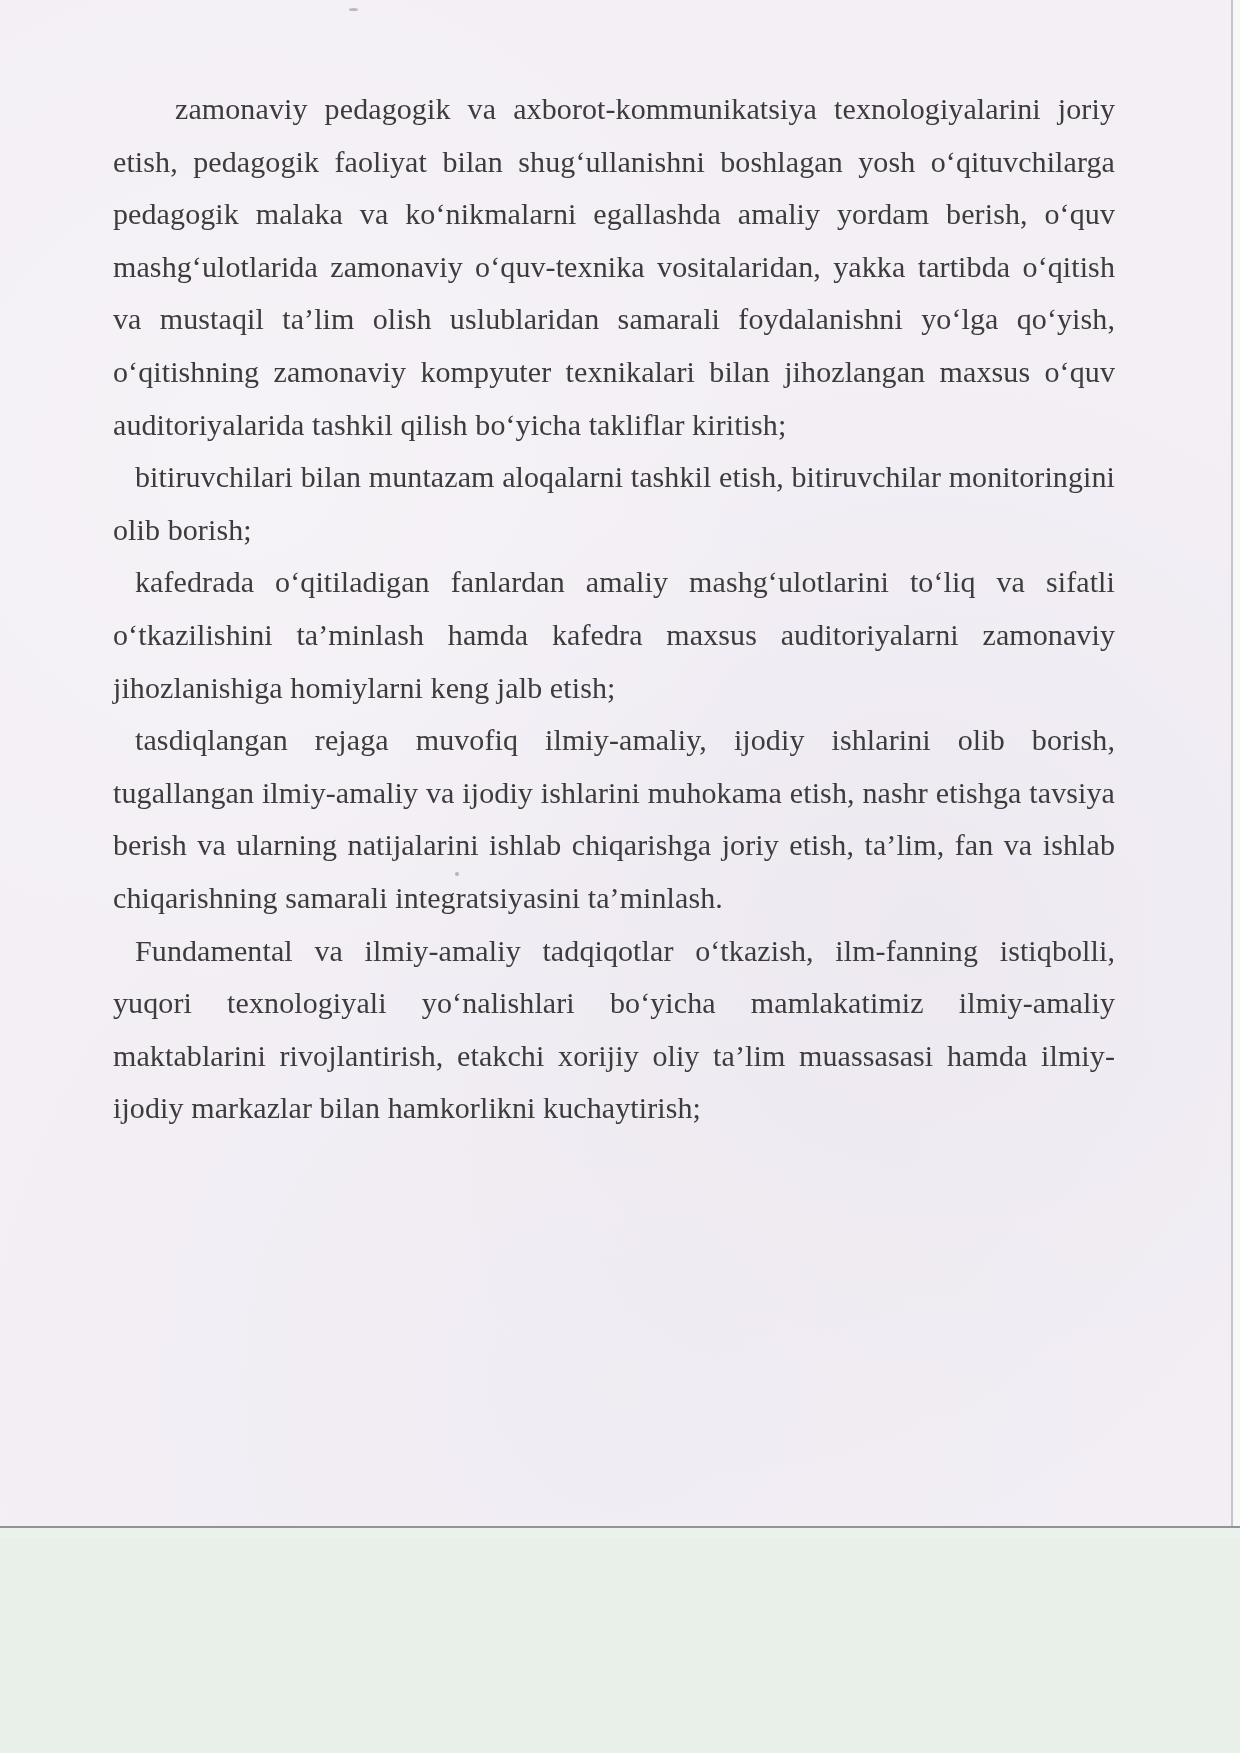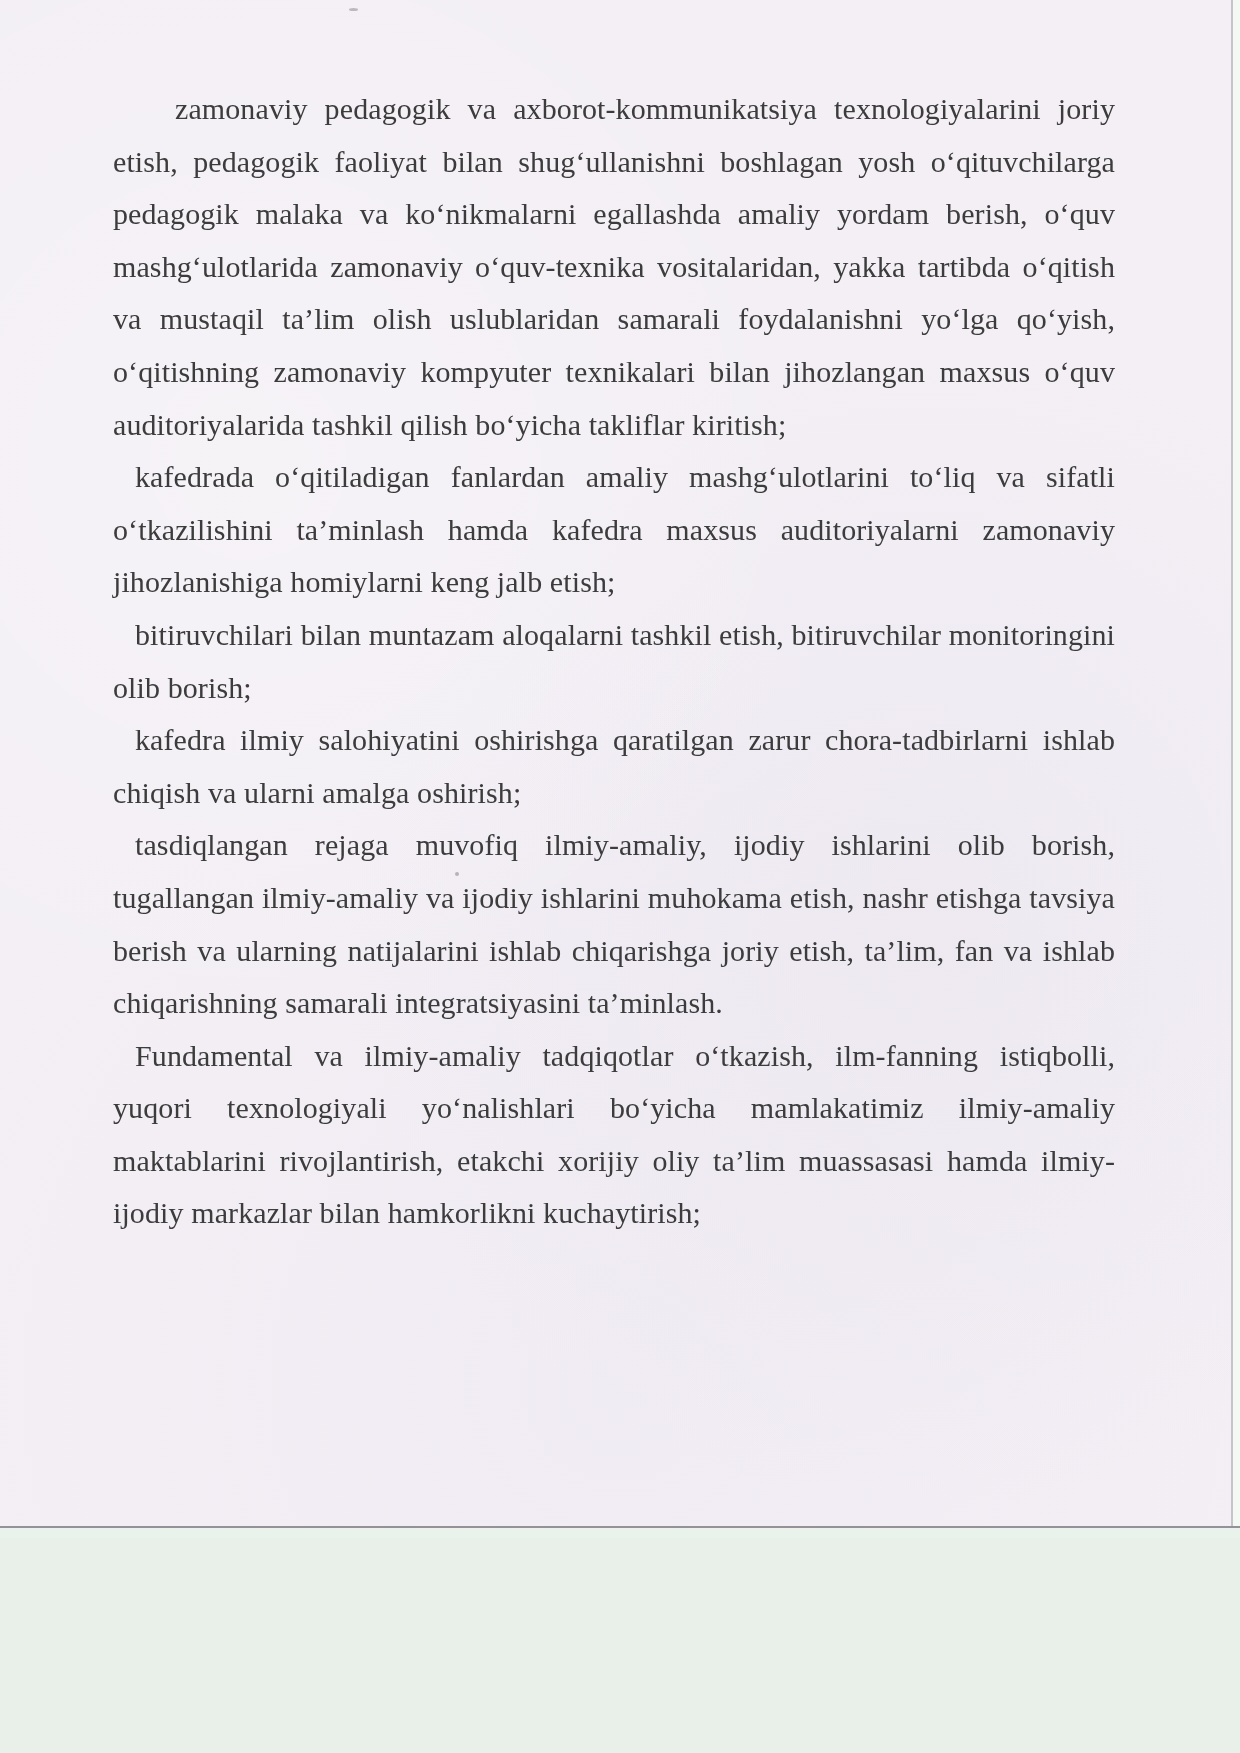--- a/index.html
+++ b/index.html
@@ -70,23 +70,22 @@
   .speck-1 { left: 349px; top: 8px;  width: 9px; height: 3px; opacity: .55; }
   .speck-2 { left: 455px; top: 872px; width: 4px; height: 4px; opacity: .6; }
 </style>
 </head>
 <body>
 
 <div class="scan-page">
 
   <div class="doc-body">
     <p class="indent-first">zamonaviy pedagogik va axborot-kommunikatsiya texnologiyalarini joriy etish, pedagogik faoliyat bilan shugʻullanishni boshlagan yosh oʻqituvchilarga pedagogik malaka va koʻnikmalarni egallashda amaliy yordam berish, oʻquv mashgʻulotlarida zamonaviy oʻquv-texnika vositalaridan, yakka tartibda oʻqitish va mustaqil ta’lim olish uslublaridan samarali foydalanishni yoʻlga qoʻyish, oʻqitishning zamonaviy kompyuter texnikalari bilan jihozlangan maxsus oʻquv auditoriyalarida tashkil qilish boʻyicha takliflar kiritish;</p>
+    <p class="indent-norm">bitiruvchilari bilan muntazam aloqalarni tashkil etish, bitiruvchilar monitoringini olib borish;</p>
     <p class="indent-norm">kafedrada oʻqitiladigan fanlardan amaliy mashgʻulotlarini toʻliq va sifatli oʻtkazilishini ta’minlash hamda kafedra maxsus auditoriyalarni zamonaviy jihozlanishiga homiylarni keng jalb etish;</p>
-    <p class="indent-norm">bitiruvchilari bilan muntazam aloqalarni tashkil etish, bitiruvchilar monitoringini olib borish;</p>
-    <p class="indent-norm">kafedra ilmiy salohiyatini oshirishga qaratilgan zarur chora-tadbirlarni ishlab chiqish va ularni amalga oshirish;</p>
     <p class="indent-norm">tasdiqlangan rejaga muvofiq ilmiy-amaliy, ijodiy ishlarini olib borish, tugallangan ilmiy-amaliy va ijodiy ishlarini muhokama etish, nashr etishga tavsiya berish va ularning natijalarini ishlab chiqarishga joriy etish, ta’lim, fan va ishlab chiqarishning samarali integratsiyasini ta’minlash.</p>
     <p class="indent-norm">Fundamental va ilmiy-amaliy tadqiqotlar oʻtkazish, ilm-fanning istiqbolli, yuqori texnologiyali yoʻnalishlari boʻyicha mamlakatimiz ilmiy-amaliy maktablarini rivojlantirish, etakchi xorijiy oliy ta’lim muassasasi hamda ilmiy-ijodiy markazlar bilan hamkorlikni kuchaytirish;</p>
   </div>
 
   <span class="speck speck-1"></span>
   <span class="speck speck-2"></span>
 
   <div class="edge-right"></div>
   <div class="edge-bottom"></div>
 

